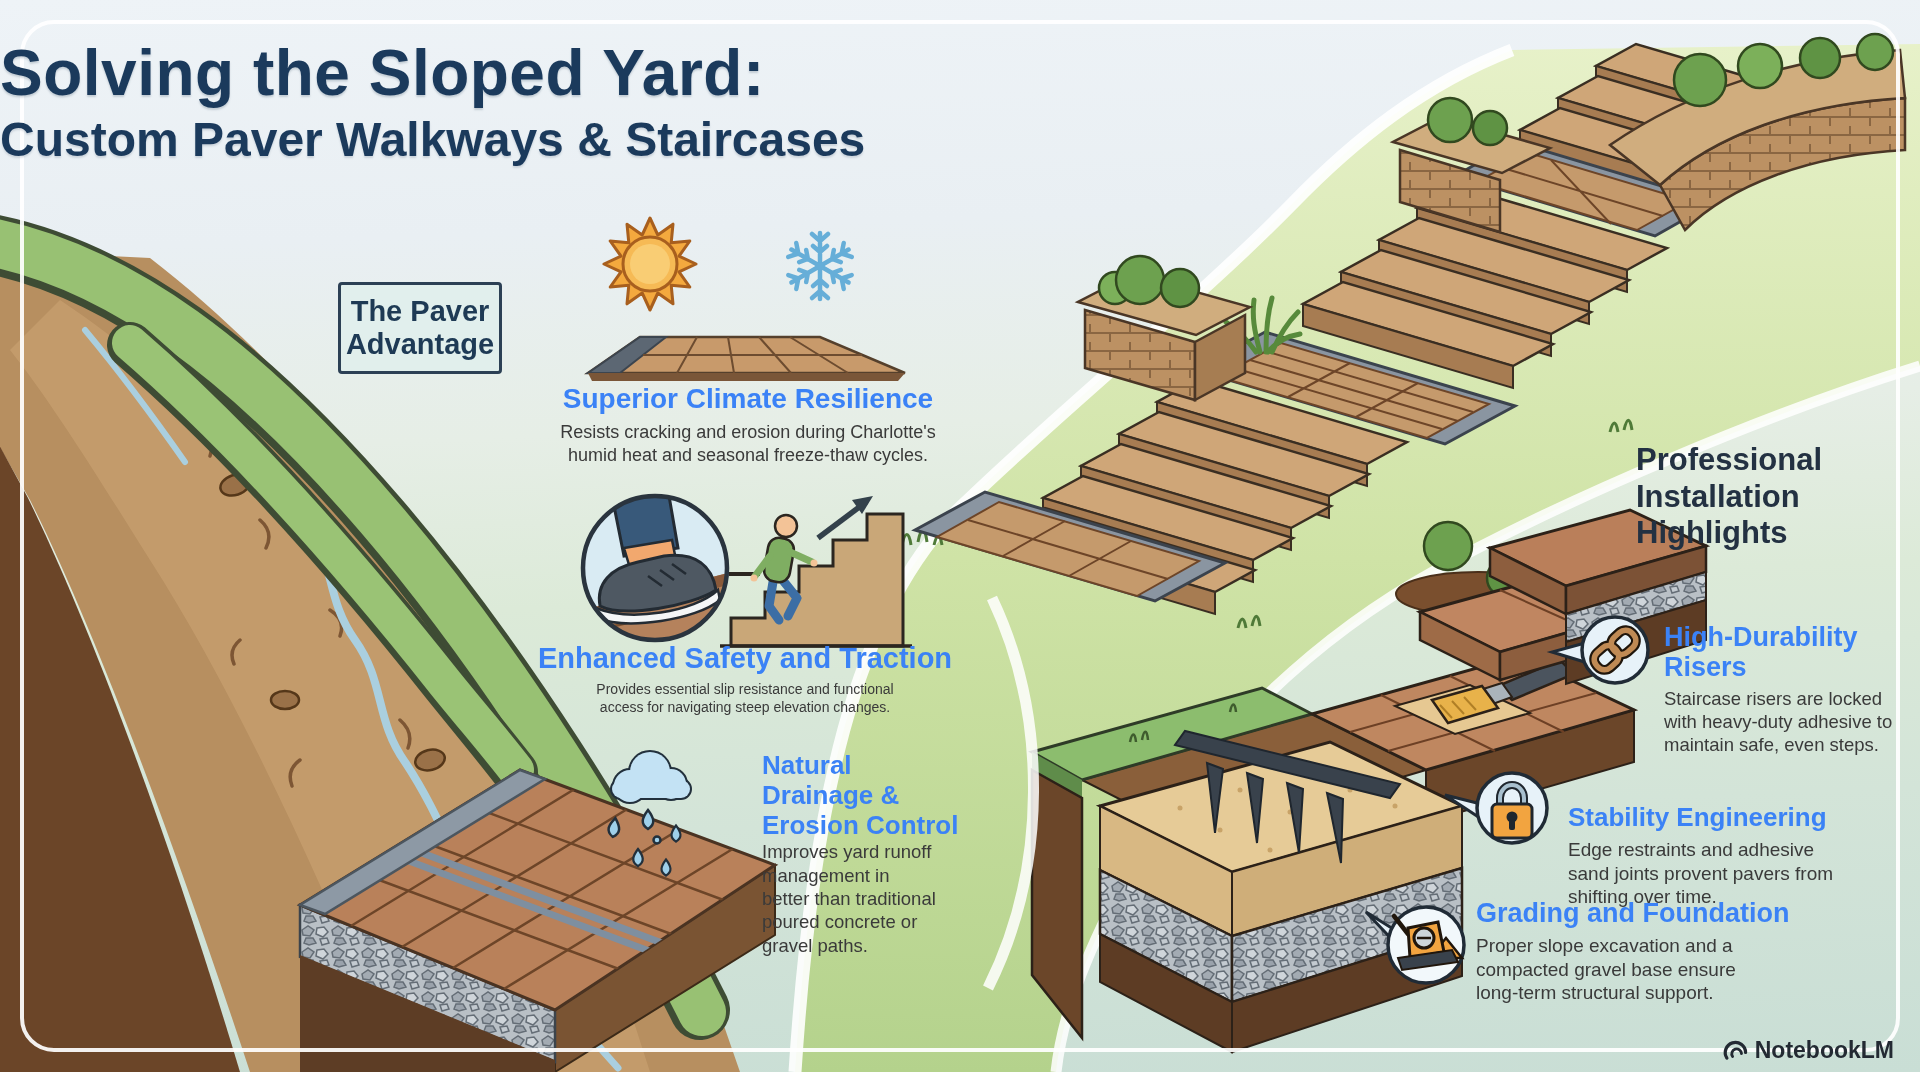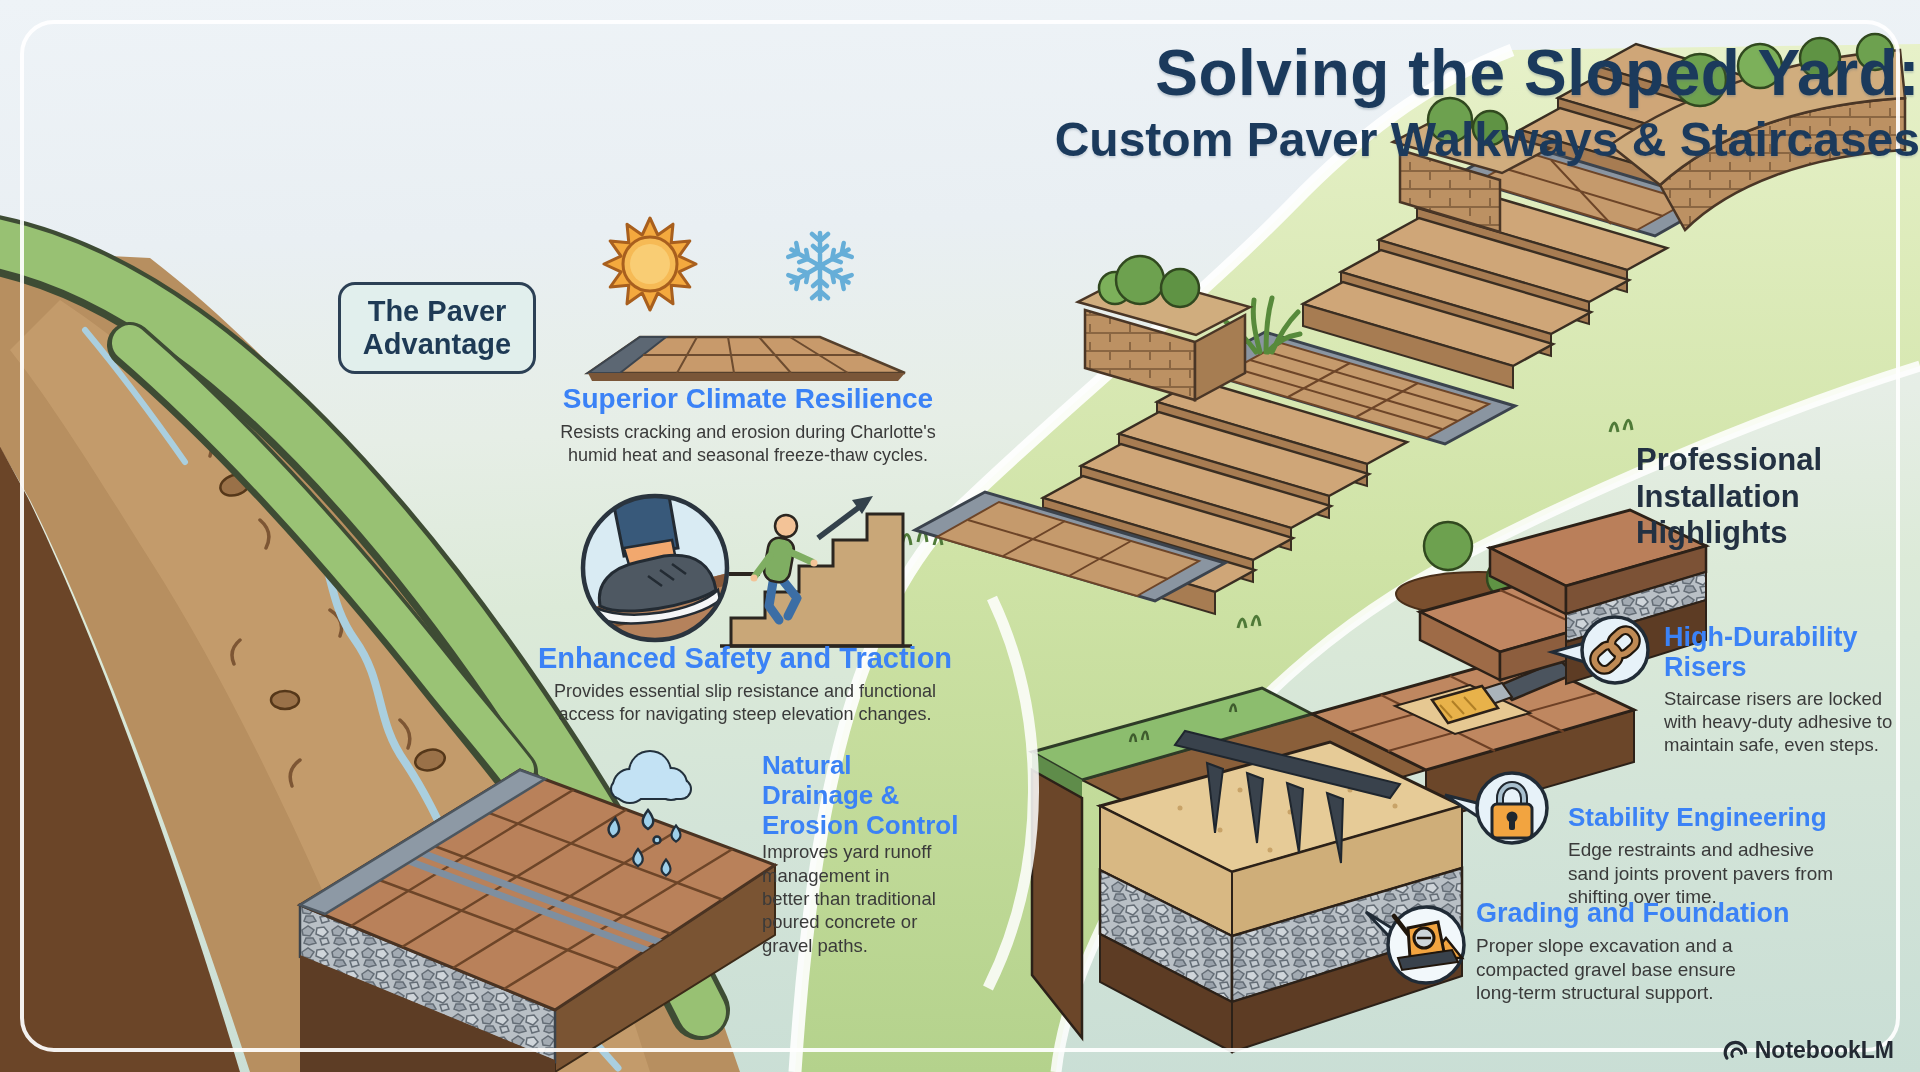--- a/index.html
+++ b/index.html
@@ -6,34 +6,34 @@
   html,body{margin:0;padding:0;}
   body{
     width:1920px;height:1072px;overflow:hidden;
     font-family:"Liberation Sans","DejaVu Sans",sans-serif;
     background:linear-gradient(178deg,#eef3f7 0%,#e9eff3 22%,#e6eee6 40%,#dcead8 55%,#d3e4d8 75%,#c9ded5 100%);
   }
   .canvas{position:relative;width:1920px;height:1072px;}
   .scene{position:absolute;inset:0;}
   .frame{position:absolute;inset:20px;border:4px solid rgba(255,255,255,.92);border-radius:34px;pointer-events:none;}
   .pre{white-space:pre-line;}
-  .title{position:absolute;left:0;right:0;top:36px;text-align:right;color:#1b3a5c;}
+  .title{position:absolute;left:0;right:0;top:36px;text-align:left;color:#1b3a5c;}
   .title .l1{display:block;font-size:64px;font-weight:800;letter-spacing:.5px;text-shadow:0 2px 2px rgba(90,110,130,.28);}
   .title .l2{display:block;font-size:48px;font-weight:800;margin-top:2px;text-shadow:0 2px 2px rgba(90,110,130,.22);}
-  .badge{position:absolute;left:338px;top:282px;width:198px;height:92px;background:rgba(224,238,236,.9);
-    border:3px solid #2c4055;border-radius:17px;display:flex;align-items:center;justify-content:center;
+  .badge{position:absolute;left:338px;top:282px;width:164px;height:92px;background:rgba(224,238,236,.9);
+    border:3px solid #2c4055;border-radius:4px;display:flex;align-items:center;justify-content:center;
     text-align:center;font-size:29px;font-weight:800;color:#1e3a55;line-height:1.14;padding:4px 10px;box-sizing:border-box;}
   .sec-head{font-weight:800;color:#3b82f6;}
   .sec-body{color:#3a3a3a;font-weight:500;}
   #climate{position:absolute;left:498px;top:383px;width:500px;text-align:center;}
   #climate .sec-head{font-size:28px;}
   #climate .sec-body{font-size:18px;line-height:1.3;margin-top:6px;}
   #safety{position:absolute;left:495px;top:642px;width:500px;text-align:center;}
   #safety .sec-head{font-size:29px;}
-  #safety .sec-body{font-size:18px;line-height:1.3;margin-top:5px;}
+  #safety .sec-body{font-size:14px;line-height:1.3;margin-top:5px;}
   #drainage{position:absolute;left:762px;top:750px;width:232px;}
   #drainage .sec-head{font-size:26px;line-height:1.16;}
   #drainage .sec-body{font-size:18.5px;line-height:1.26;}
   #highlights-head{position:absolute;left:1636px;top:442px;width:276px;text-align:left;
     font-size:31px;font-weight:800;color:#233142;line-height:1.18;}
   #hl1{position:absolute;left:1664px;top:578px;width:252px;margin-top:44px;}
   #hl1 .sec-head{font-size:27px;line-height:1.12;}
   #hl1 .sec-body{font-size:18.5px;line-height:1.24;margin-top:6px;}
   #hl2{position:absolute;left:1568px;top:802px;width:322px;}
   #hl2 .sec-head{font-size:26px;}

